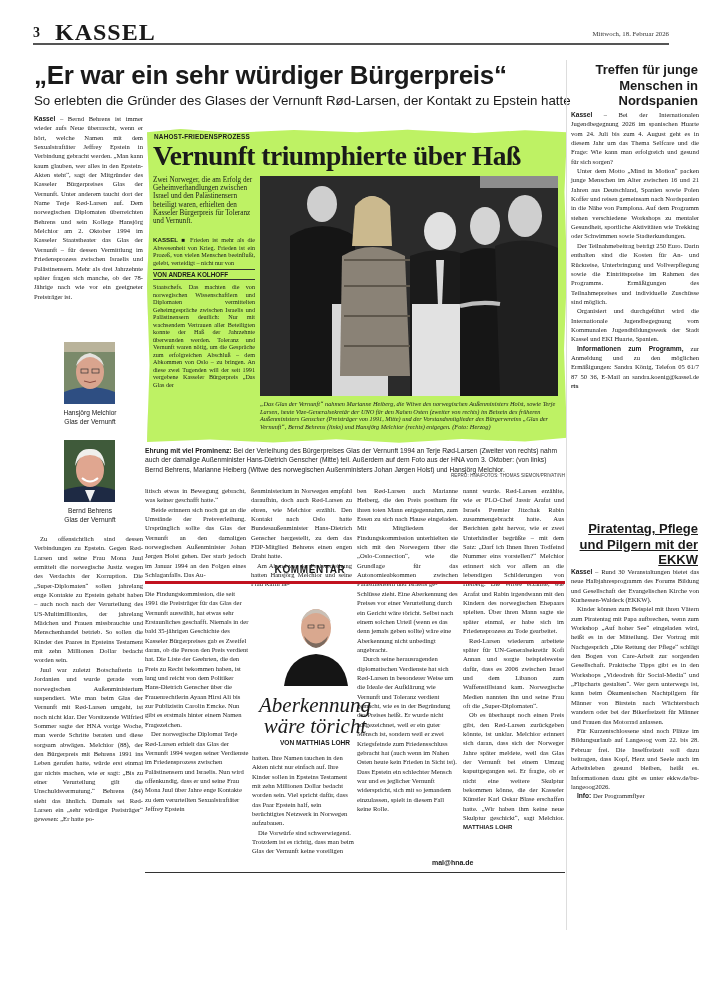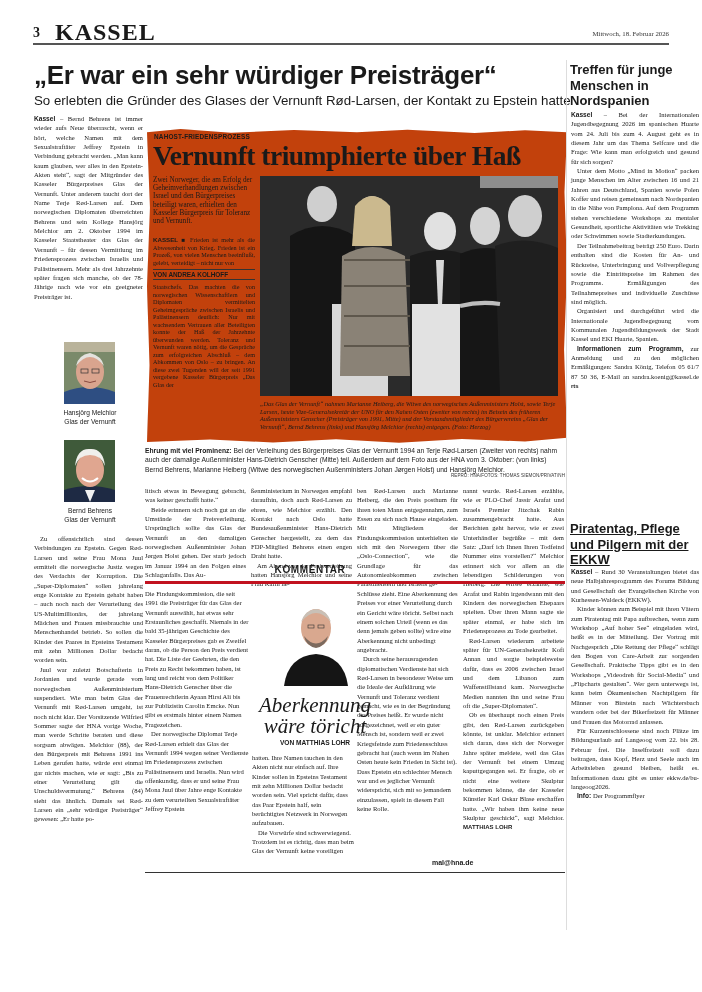--- a/index.html
+++ b/index.html
@@ -13,26 +13,26 @@
   .lead { font-family:"Liberation Sans", sans-serif; font-weight:bold; }
   
   #page-no { left:33px; top:25px; font-size:14px; font-weight:bold; }
   #section { left:55px; top:19px; font-size:24px; font-weight:bold; letter-spacing:1px; }
   #date { right:33px; top:30px; font-size:6.8px; color:#333; }
   #header-rule { left:33px; top:43px; width:636px; height:1.5px; background:#555; }
   
   #headline { left:34px; top:60px; font-size:26px; font-weight:bold; font-family:"Liberation Sans", sans-serif; letter-spacing:-0.3px; color:#1a1a1a; }
   #subhead { left:34px; top:93px; font-size:13.3px; font-family:"Liberation Sans", sans-serif; color:#1a1a1a; }
   
-  .side-head { text-align:left; font-family:"Liberation Sans", sans-serif; font-weight:bold; font-size:13px; line-height:15.5px; }
+  .side-head { text-align:right; font-family:"Liberation Sans", sans-serif; font-weight:bold; font-size:13px; line-height:15.5px; }
   
   .portrait { position:absolute; width:51px; height:62px; overflow:hidden; }
   .portrait-caption { position:absolute; width:100px; text-align:center; font-family:"Liberation Sans", sans-serif; font-size:6.6px; line-height:9px; }
   
-  #clip { left:147px; top:129px; width:420px; height:315px; background:#c2410c; box-shadow:1px 2px 4px rgba(0,0,0,0.35); clip-path:polygon(0% 1%, 8% 0%, 20% 1.2%, 35% 0.3%, 50% 1%, 62% 0.2%, 78% 1.3%, 90% 0.4%, 100% 1%, 99.4% 20%, 100% 45%, 99.3% 70%, 100% 98%, 90% 99.2%, 75% 98.4%, 60% 99.6%, 45% 98.5%, 30% 99.5%, 15% 98.6%, 0% 99.4%, 0.6% 75%, 0% 50%, 0.7% 25%); }
+  #clip { left:147px; top:129px; width:420px; height:315px; background:#bef264; box-shadow:1px 2px 4px rgba(0,0,0,0.35); clip-path:polygon(0% 1%, 8% 0%, 20% 1.2%, 35% 0.3%, 50% 1%, 62% 0.2%, 78% 1.3%, 90% 0.4%, 100% 1%, 99.4% 20%, 100% 45%, 99.3% 70%, 100% 98%, 90% 99.2%, 75% 98.4%, 60% 99.6%, 45% 98.5%, 30% 99.5%, 15% 98.6%, 0% 99.4%, 0.6% 75%, 0% 50%, 0.7% 25%); }
   #clip-kicker { left:7px; top:4px; font-family:"Liberation Sans", sans-serif; font-size:6.4px; font-weight:bold; letter-spacing:0.2px; }
   #clip-title { left:6px; top:11px; font-size:27.5px; font-weight:bold; font-family:"Liberation Serif", serif; letter-spacing:-0.5px; white-space:nowrap; }
   #clip-intro { left:6px; top:47px; width:102px; font-size:7.2px; line-height:8.2px; font-family:"Liberation Serif", serif; }
   #clip-body1 { left:6px; top:107px; width:102px; font-size:6.2px; line-height:7.5px; font-family:"Liberation Serif", serif; text-align:justify; }
   #clip-byline { left:6px; top:140px; width:102px; font-size:6.4px; font-weight:bold; font-family:"Liberation Sans", sans-serif; border-top:1px solid #333; border-bottom:1px solid #333; padding:1px 0; }
   #clip-body2 { left:6px; top:154px; width:102px; font-size:6.2px; line-height:7.5px; font-family:"Liberation Serif", serif; text-align:justify; }
   #clip-photo { left:113px; top:47px; width:298px; height:220px; background:#2a2a2a; overflow:hidden; }
   #clip-photo-caption { left:113px; top:271px; width:298px; font-size:6.3px; line-height:7.6px; font-style:italic; font-family:"Liberation Serif", serif; }
   
   #photo-caption { left:145px; top:446px; width:420px; font-family:"Liberation Sans", sans-serif; font-size:6.7px; line-height:9.3px; }
@@ -50,21 +50,21 @@
   .sign { font-family:"Liberation Sans", sans-serif; font-weight:bold; font-size:6px; }
 </style>
 </head>
 <body>
 
 <div class="abs serif" id="page-no">3</div>
 <div class="abs serif" id="section">KASSEL</div>
 <div class="abs serif" id="date">Mittwoch, 18. Februar 2026</div>
 <div class="abs" id="header-rule"></div>
 
-<div class="abs" id="headline">„Er war ein sehr würdiger Preisträger“</div>
+<div class="abs" id="headline">„Er war ein sehr würdiger Bürgerpreis“</div>
 <div class="abs" id="subhead">So erlebten die Gründer des Glases der Vernunft Rød-Larsen, der Kontakt zu Epstein hatte</div>
 
 <div class="col" style="left:34px; top:114px; width:109px;">
   <p class="first"><span class="lead">Kassel</span><span> – Bernd Behrens ist immer wieder aufs Neue überrascht, wenn er hört, welche Namen mit dem Sexualstraftäter Jeffrey Epstein in Verbindung gebracht werden. „Man kann kaum glauben, wer alles in den Epstein-Akten steht“, sagt der Mitgründer des Kasseler Bürgerpreises Glas der Vernunft. Unter anderem taucht dort der Name Terje Rød-Larsen auf. Dem norwegischen Diplomaten überreichten Behrens und sein Kollege Hansjörg Melchior am 2. Oktober 1994 im Kasseler Staatstheater das Glas der Vernunft – für dessen Vermittlung im Friedensprozess zwischen Israelis und Palästinensern. Mehr als drei Jahrzehnte später fragen sich manche, ob der 78-Jährige nach wie vor ein geeigneter Preisträger ist.</span></p>
 </div>
 
 <div class="portrait" style="left:64px; top:342px;">
   <svg width="51" height="62" viewBox="0 0 51 62">
     <rect width="51" height="62" fill="#7a8a6a"></rect>
     <rect y="0" width="51" height="10" fill="#b9b39a"></rect>
@@ -97,21 +97,21 @@
 </div>
 
 <div class="col" style="left:34px; top:534px; width:109px;">
   <p>Zu offensichtlich sind dessen Verbindungen zu Epstein. Gegen Rød-Larsen und seine Frau Mona Juul ermittelt die norwegische Justiz wegen des Verdachts der Korruption. Die „Super-Diplomaten“ sollen jahrelang enge Kontakte zu Epstein gehabt haben – auch noch nach der Verurteilung des US-Multimillionärs, der jahrelang Mädchen und Frauen missbrauchte und Menschenhandel betrieb. So sollen die Kinder des Paares in Epsteins Testament mit zehn Millionen Dollar bedacht worden sein.</p>
   <p>Juul war zuletzt Botschafterin in Jordanien und wurde gerade vom norwegischen Außenministerium suspendiert. Wie man beim Glas der Vernunft mit Rød-Larsen umgeht, ist noch nicht klar. Der Vorsitzende Wilfried Sommer sagte der HNA vorige Woche, man werde Schritte beraten und diese sorgsam abwägen. Melchior (88), der den Bürgerpreis mit Behrens 1991 ins Leben gerufen hatte, würde erst einmal gar nichts machen, wie er sagt: „Bis zu einer Verurteilung gilt die Unschuldsvermutung.“ Behrens (84) sieht das ähnlich. Damals sei Rød-Larsen ein „sehr würdiger Preisträger“ gewesen: „Er hatte po-</p>
 </div>
 
 <div class="abs" id="clip">
   <div class="abs" id="clip-kicker">NAHOST-FRIEDENSPROZESS</div>
   <div class="abs" id="clip-title">Vernunft triumphierte über Haß</div>
-  <div class="abs" id="clip-intro">Zwei Norweger, die am Erfolg der Geheimverhandlungen zwischen Israel und den Bürgerpreises beteiligt waren, erhielten den Kasseler Bürgerpreis für Toleranz und Vernunft.</div>
+  <div class="abs" id="clip-intro">Zwei Norweger, die am Erfolg der Geheimverhandlungen zwischen Israel und den Palästinensern beteiligt waren, erhielten den Kasseler Bürgerpreis für Toleranz und Vernunft.</div>
   <div class="abs" id="clip-body1"><b class="sans">KASSEL ■</b><span> Frieden ist mehr als die Abwesenheit von Krieg. Frieden ist ein Prozeß, von vielen Menschen beeinflußt, gelebt, verteidigt – nicht nur von</span></div>
   <div class="abs" id="clip-byline">VON ANDREA KOLHOFF</div>
   <div class="abs" id="clip-body2">Staatschefs. Das machten die von norwegischen Wissenschaftlern und Diplomaten vermittelten Geheimgespräche zwischen Israelis und Palästinensern deutlich: Nur mit wachsendem Vertrauen aller Beteiligten konnte der Haß der Jahrzehnte überwunden werden. Toleranz und Vernunft waren nötig, um die Gespräche zum erfolgreichen Abschluß – dem Abkommen von Oslo – zu bringen. An diese zwei Tugenden will der seit 1991 vergebene Kasseler Bürgerpreis „Das Glas der</div>
   <div class="abs" id="clip-photo">
     <svg width="298" height="220" viewBox="0 0 298 220">
       <rect width="298" height="220" fill="#2b2b2b"></rect>
       <rect x="220" y="0" width="78" height="12" fill="#8d8d8d"></rect>
 
       <ellipse cx="62" cy="28" rx="15" ry="18" fill="#cfcfcf"></ellipse>
       <path d="M30 60 Q62 40 95 60 L95 220 L30 220 Z" fill="#151515"></path>

